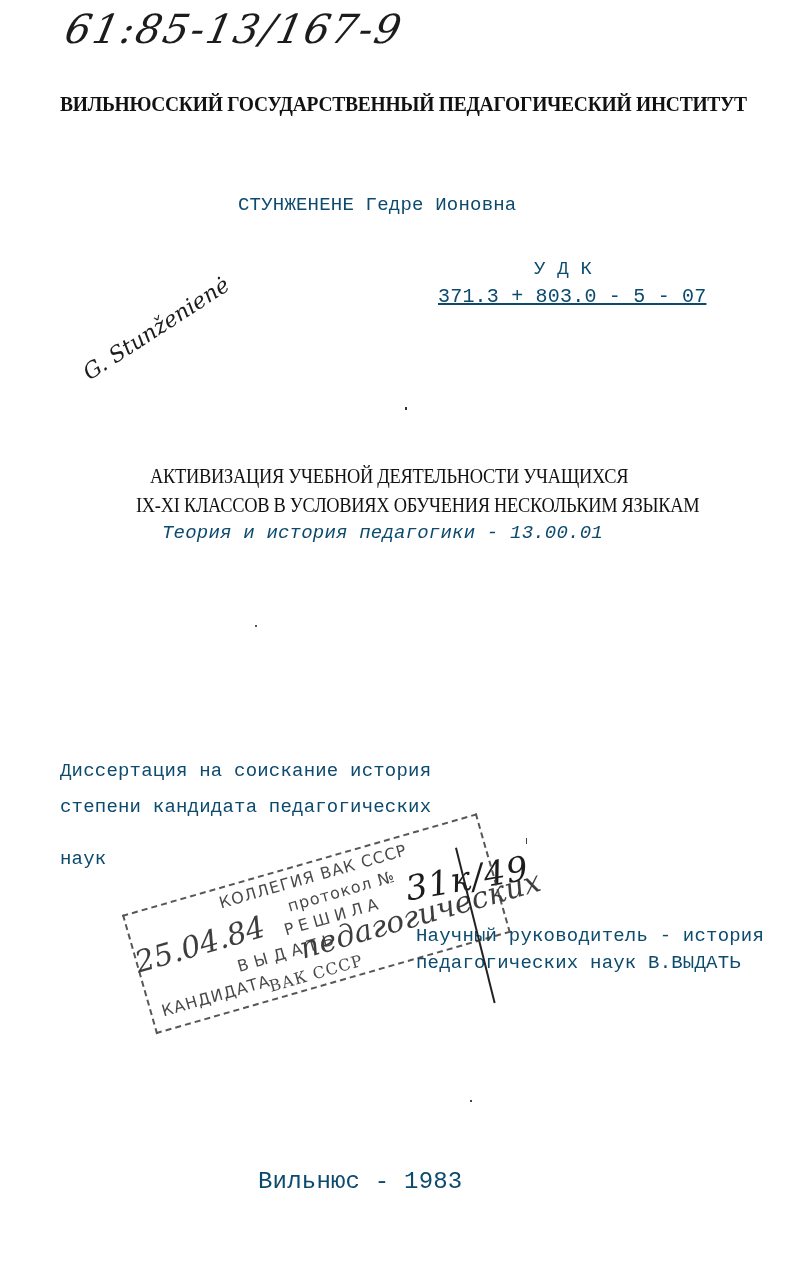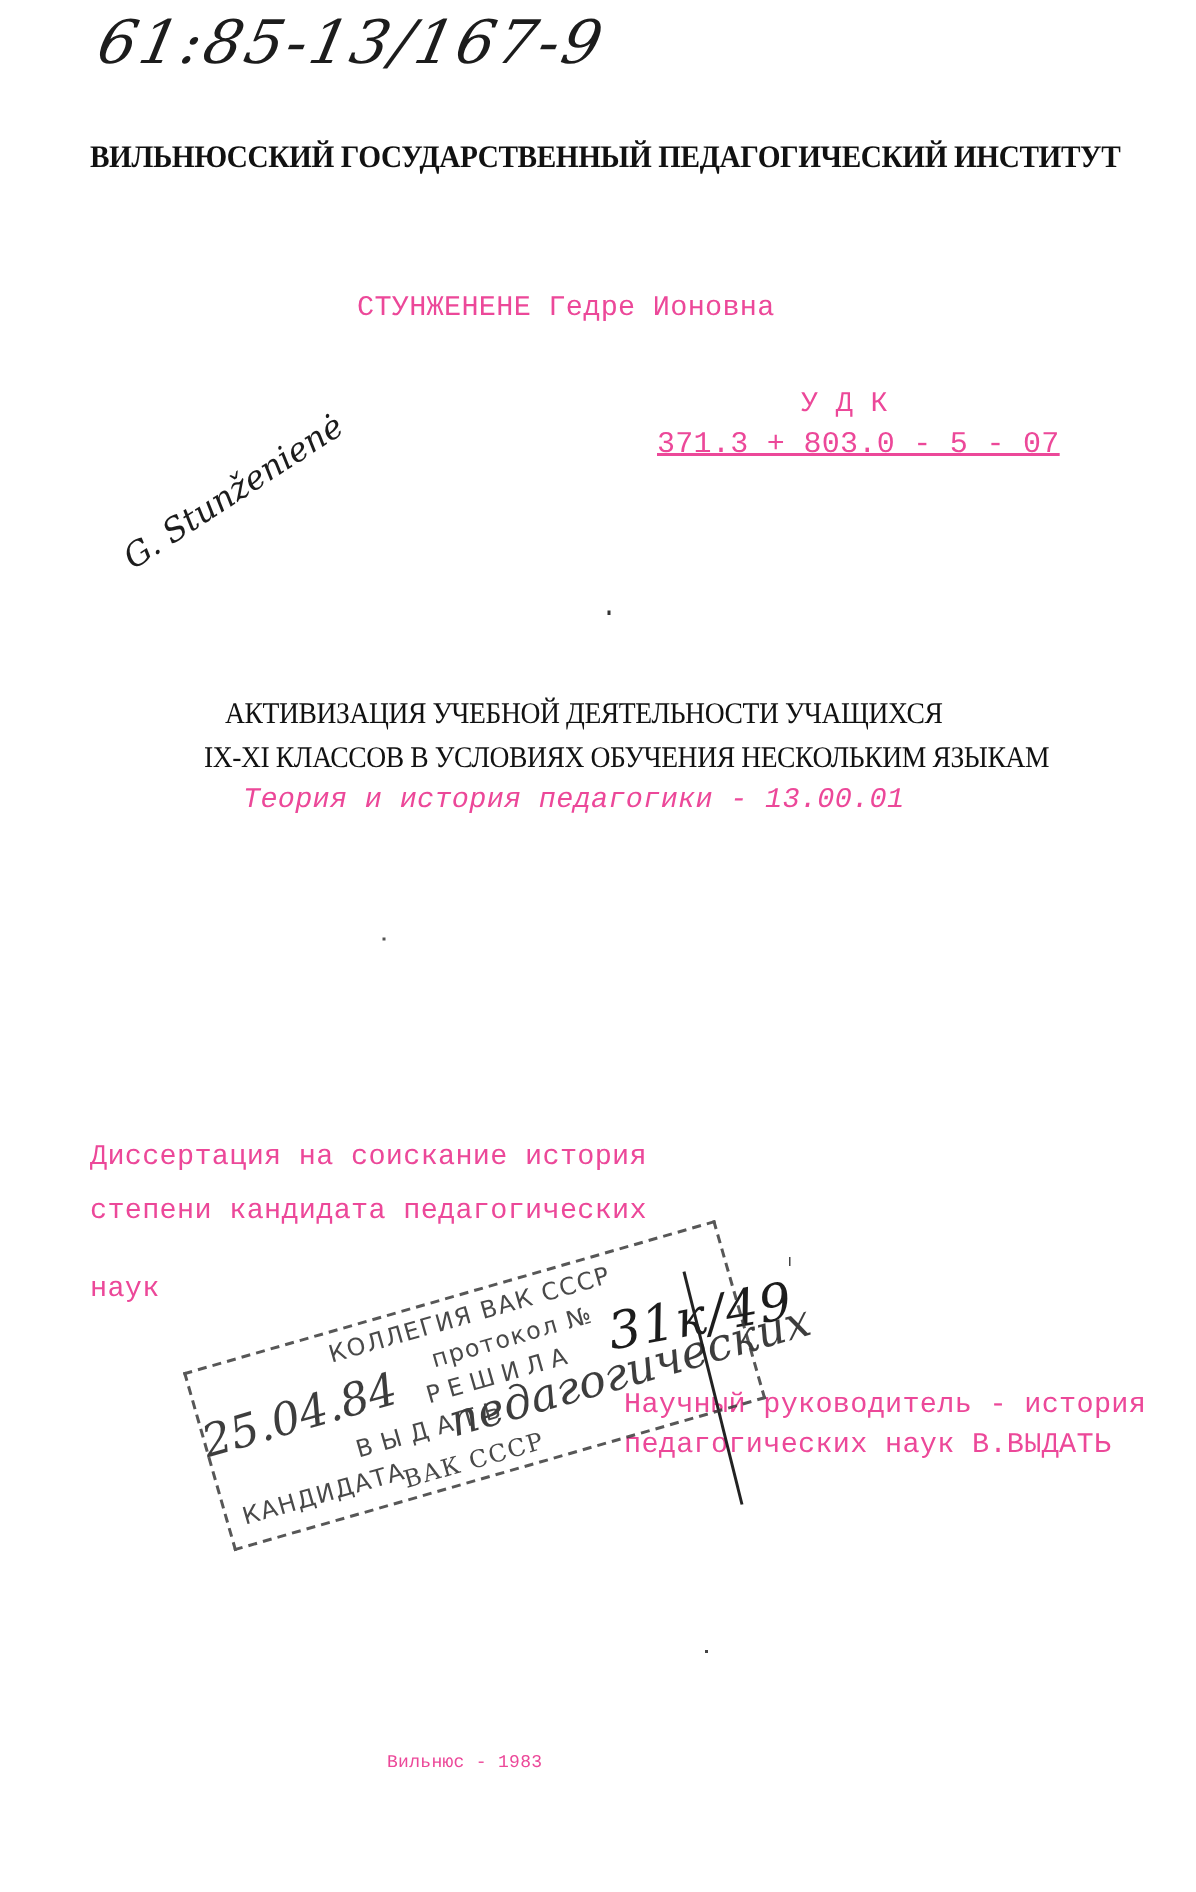--- a/index.html
+++ b/index.html
@@ -20,21 +20,21 @@
       font-family: "Liberation Serif", "DejaVu Serif", serif;
       font-size: 20px;
       letter-spacing: -0.3px;
       transform: scaleX(0.92);
       transform-origin: left top;
       color: #111;
     }
     .type {
       font-family: "Liberation Mono", "DejaVu Sans Mono", monospace;
       font-size: 19px;
-      color: #ec4899;
+      color: #0c4a6e;
       letter-spacing: 0.2px;
     }
     .hand {
       font-family: "DejaVu Serif", "Liberation Serif", serif;
       font-style: italic;
       color: #1c1c1c;
     }
     .stamp-box {
       position: absolute;
       left: 122px;
@@ -89,18 +89,18 @@
   <div class="stamp-line" style="left:95px; top:4px;">КОЛЛЕГИЯ ВАК СССР</div>
   <div class="stamp-line" style="left:160px; top:26px;">протокол №</div>
   <div class="stamp-line" style="left:150px; top:48px; letter-spacing:5px;">РЕШИЛА</div>
   <div class="stamp-line" style="left:95px; top:70px; letter-spacing:6px;">ВЫДАТЬ</div>
   <div class="stamp-line" style="left:10px; top:92px;">КАНДИДАТА</div>
   <div class="stamp-line" style="left:120px; top:98px; font-family:'DejaVu Serif', serif;">ВАК СССР</div>
   <div class="stamp-line hand" style="left:-2px; top:30px; font-size:30px; letter-spacing:0;">25.04.84</div>
   <div class="stamp-line hand" style="left:160px; top:62px; font-size:30px; letter-spacing:0;">педагогических</div>
 </div>
 
-<div class="abs type" style="left:258px; top:1168px; font-size:12px;text-align:right;">Вильнюс - 1983</div>
+<div class="abs type" style="left:258px; top:1168px; font-size:24px;text-align:right;">Вильнюс - 1983</div>
 
 <div class="abs" style="left:405px; top:407px; width:2px; height:3px; background:#333;"></div>
 <div class="abs" style="left:255px; top:625px; width:2px; height:2px; background:#555;"></div>
 <div class="abs" style="left:526px; top:838px; width:1px; height:6px; background:#444;"></div>
 <div class="abs" style="left:470px; top:1100px; width:2px; height:2px; background:#444;"></div>
 
 </body></html>

